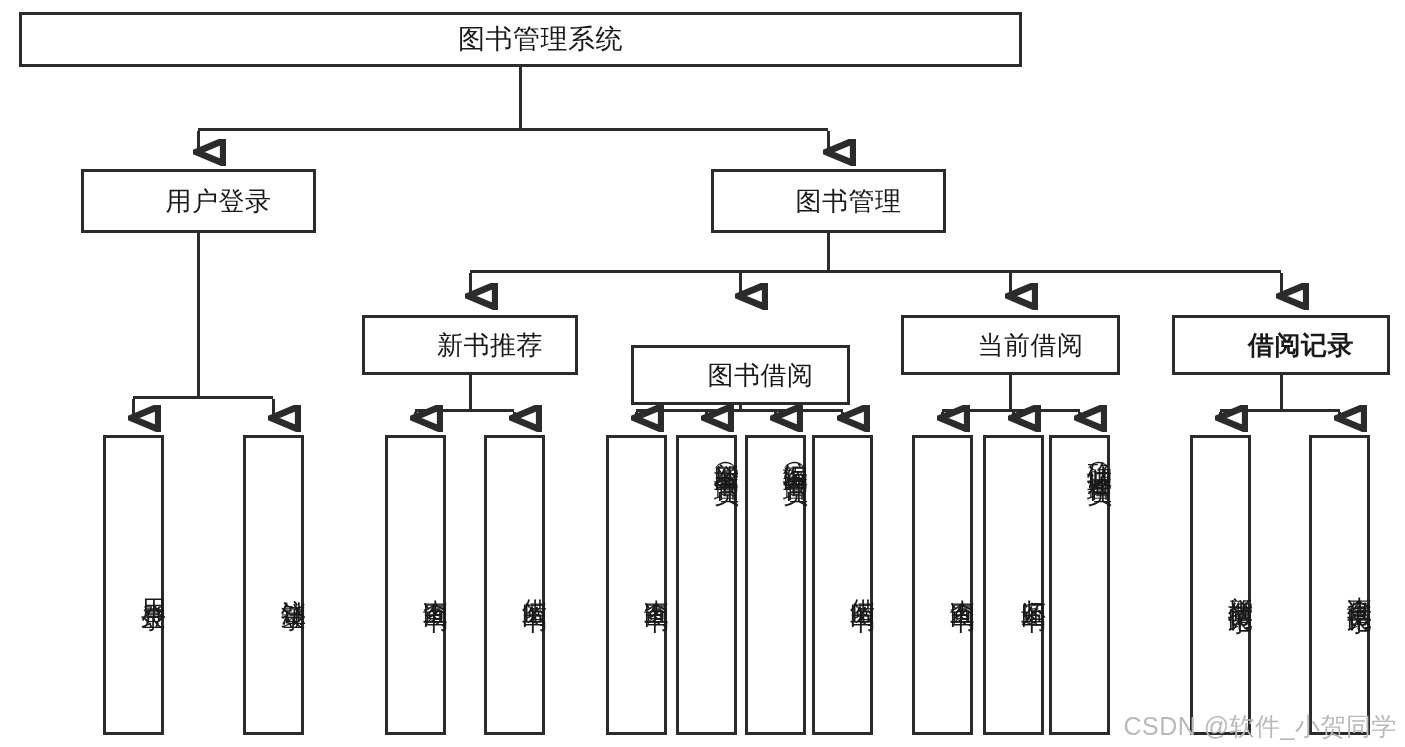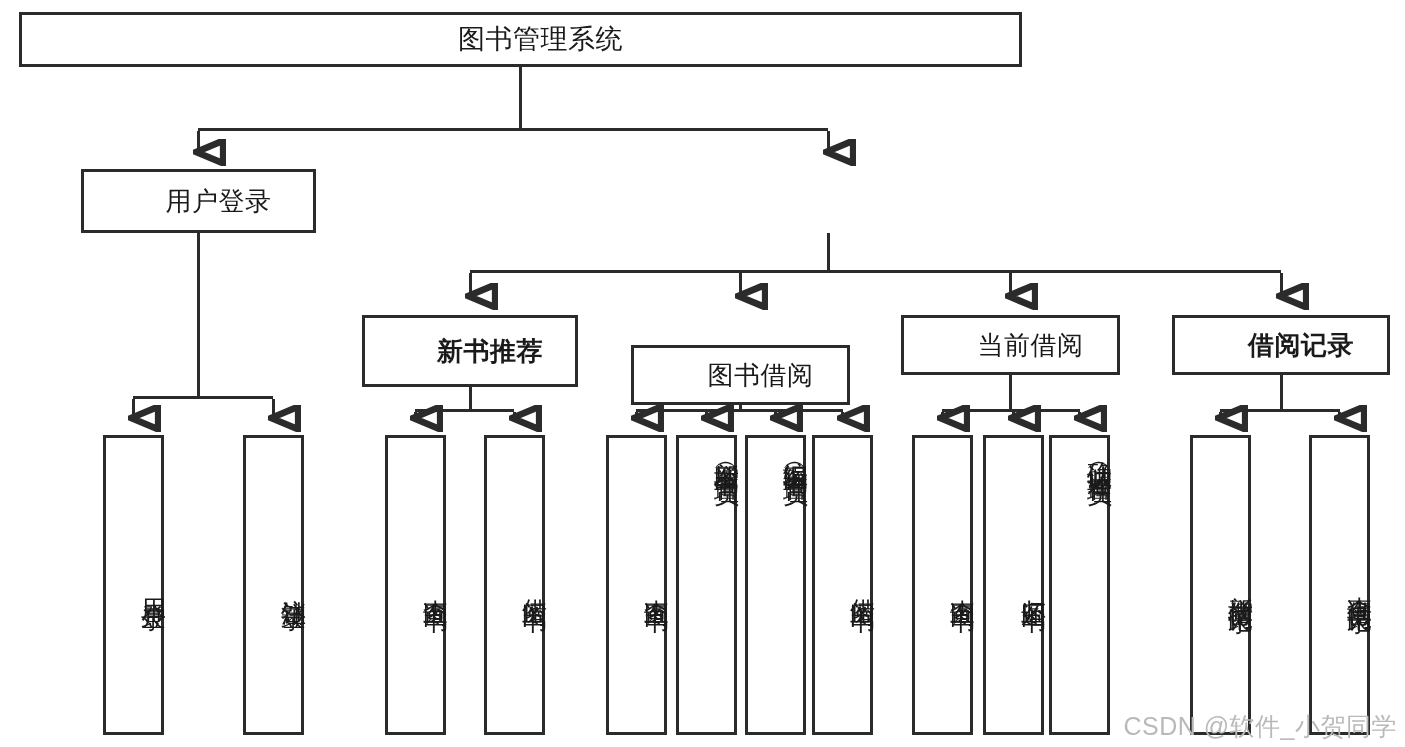--- a/index.html
+++ b/index.html
@@ -142,22 +142,25 @@
     <line x1="1339.5" y1="412" x2="1339.5" y2="418" marker-end="url(#arrow)"></line>
   </svg>
 
   <div class="node horiz root" style="left:19px; top:12px; width:1003px; height:55px;">
     <span class="label">图书管理系统</span>
   </div>
 
   <div class="node horiz" style="left:81px; top:169px; width:235px; height:64px;">
     <span class="label">用户登录</span>
   </div>
-
-  <div class="node horiz" style="left:362px; top:315px; width:216px; height:72px;font-weight:bold;">
+  <div class="node horiz" style="left:711px; top:169px; width:235px; height:64px;">
+    <span class="label">图书管理</span>
+  </div>
+
+  <div class="node horiz" style="left:362px; top:315px; width:216px; height:60px;">
     <span class="label">新书推荐</span>
   </div>
   <div class="node horiz" style="left:631px; top:315px; width:219px; height:60px;margin-top:30px;">
     <span class="label">图书借阅</span>
   </div>
   <div class="node horiz" style="left:901px; top:315px; width:219px; height:60px;">
     <span class="label">当前借阅</span>
   </div>
   <div class="node horiz" style="left:1172px; top:315px; width:218px; height:60px;font-weight:bold;">
     <span class="label">借阅记录</span>

